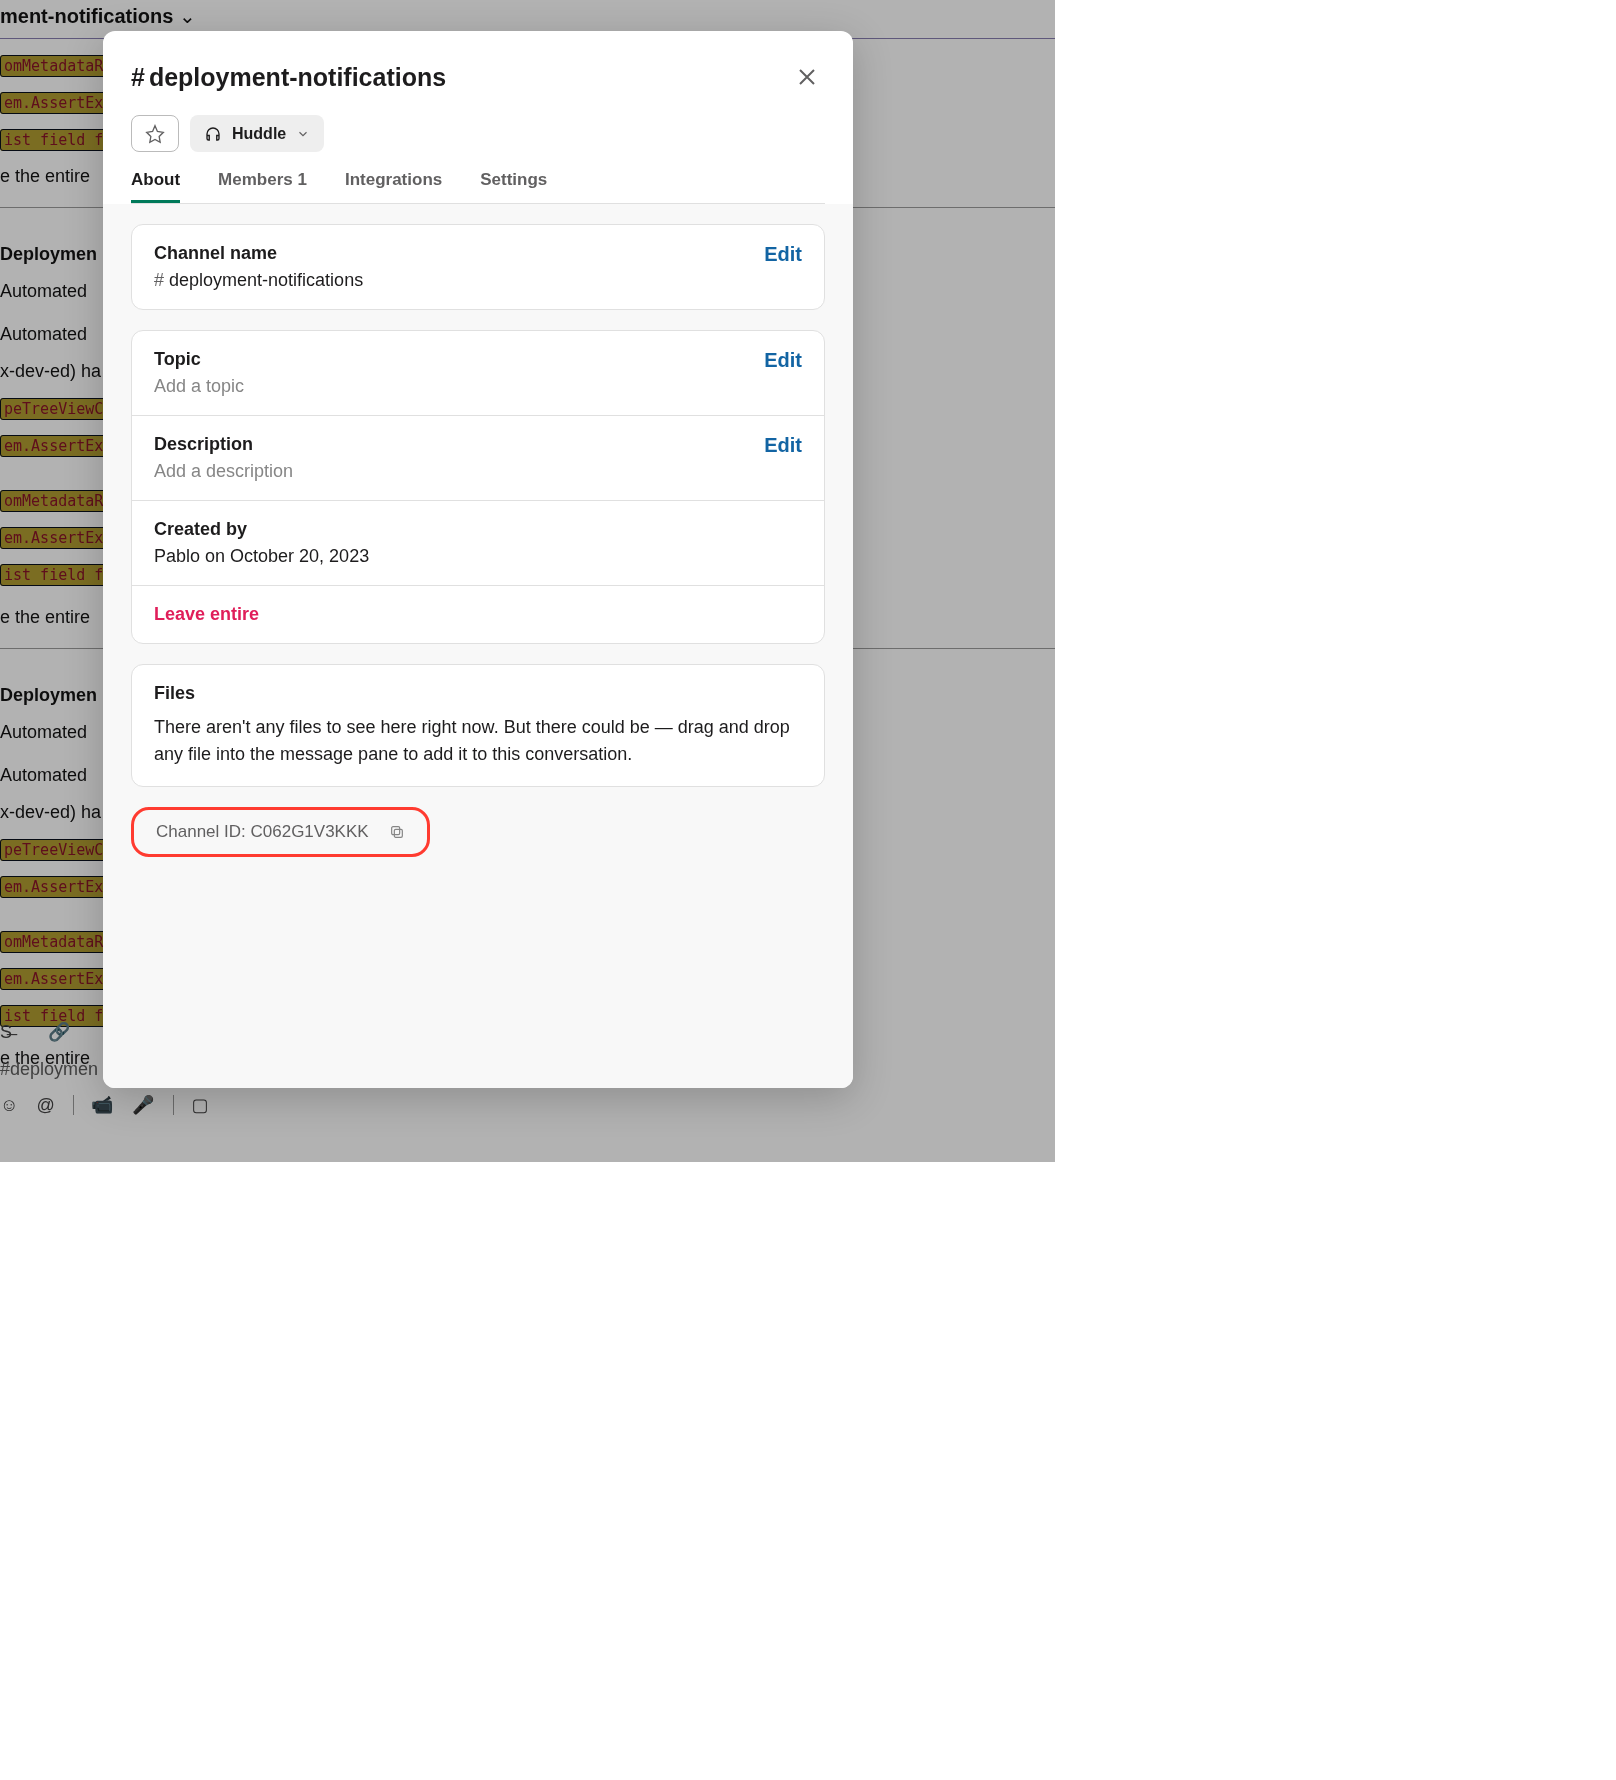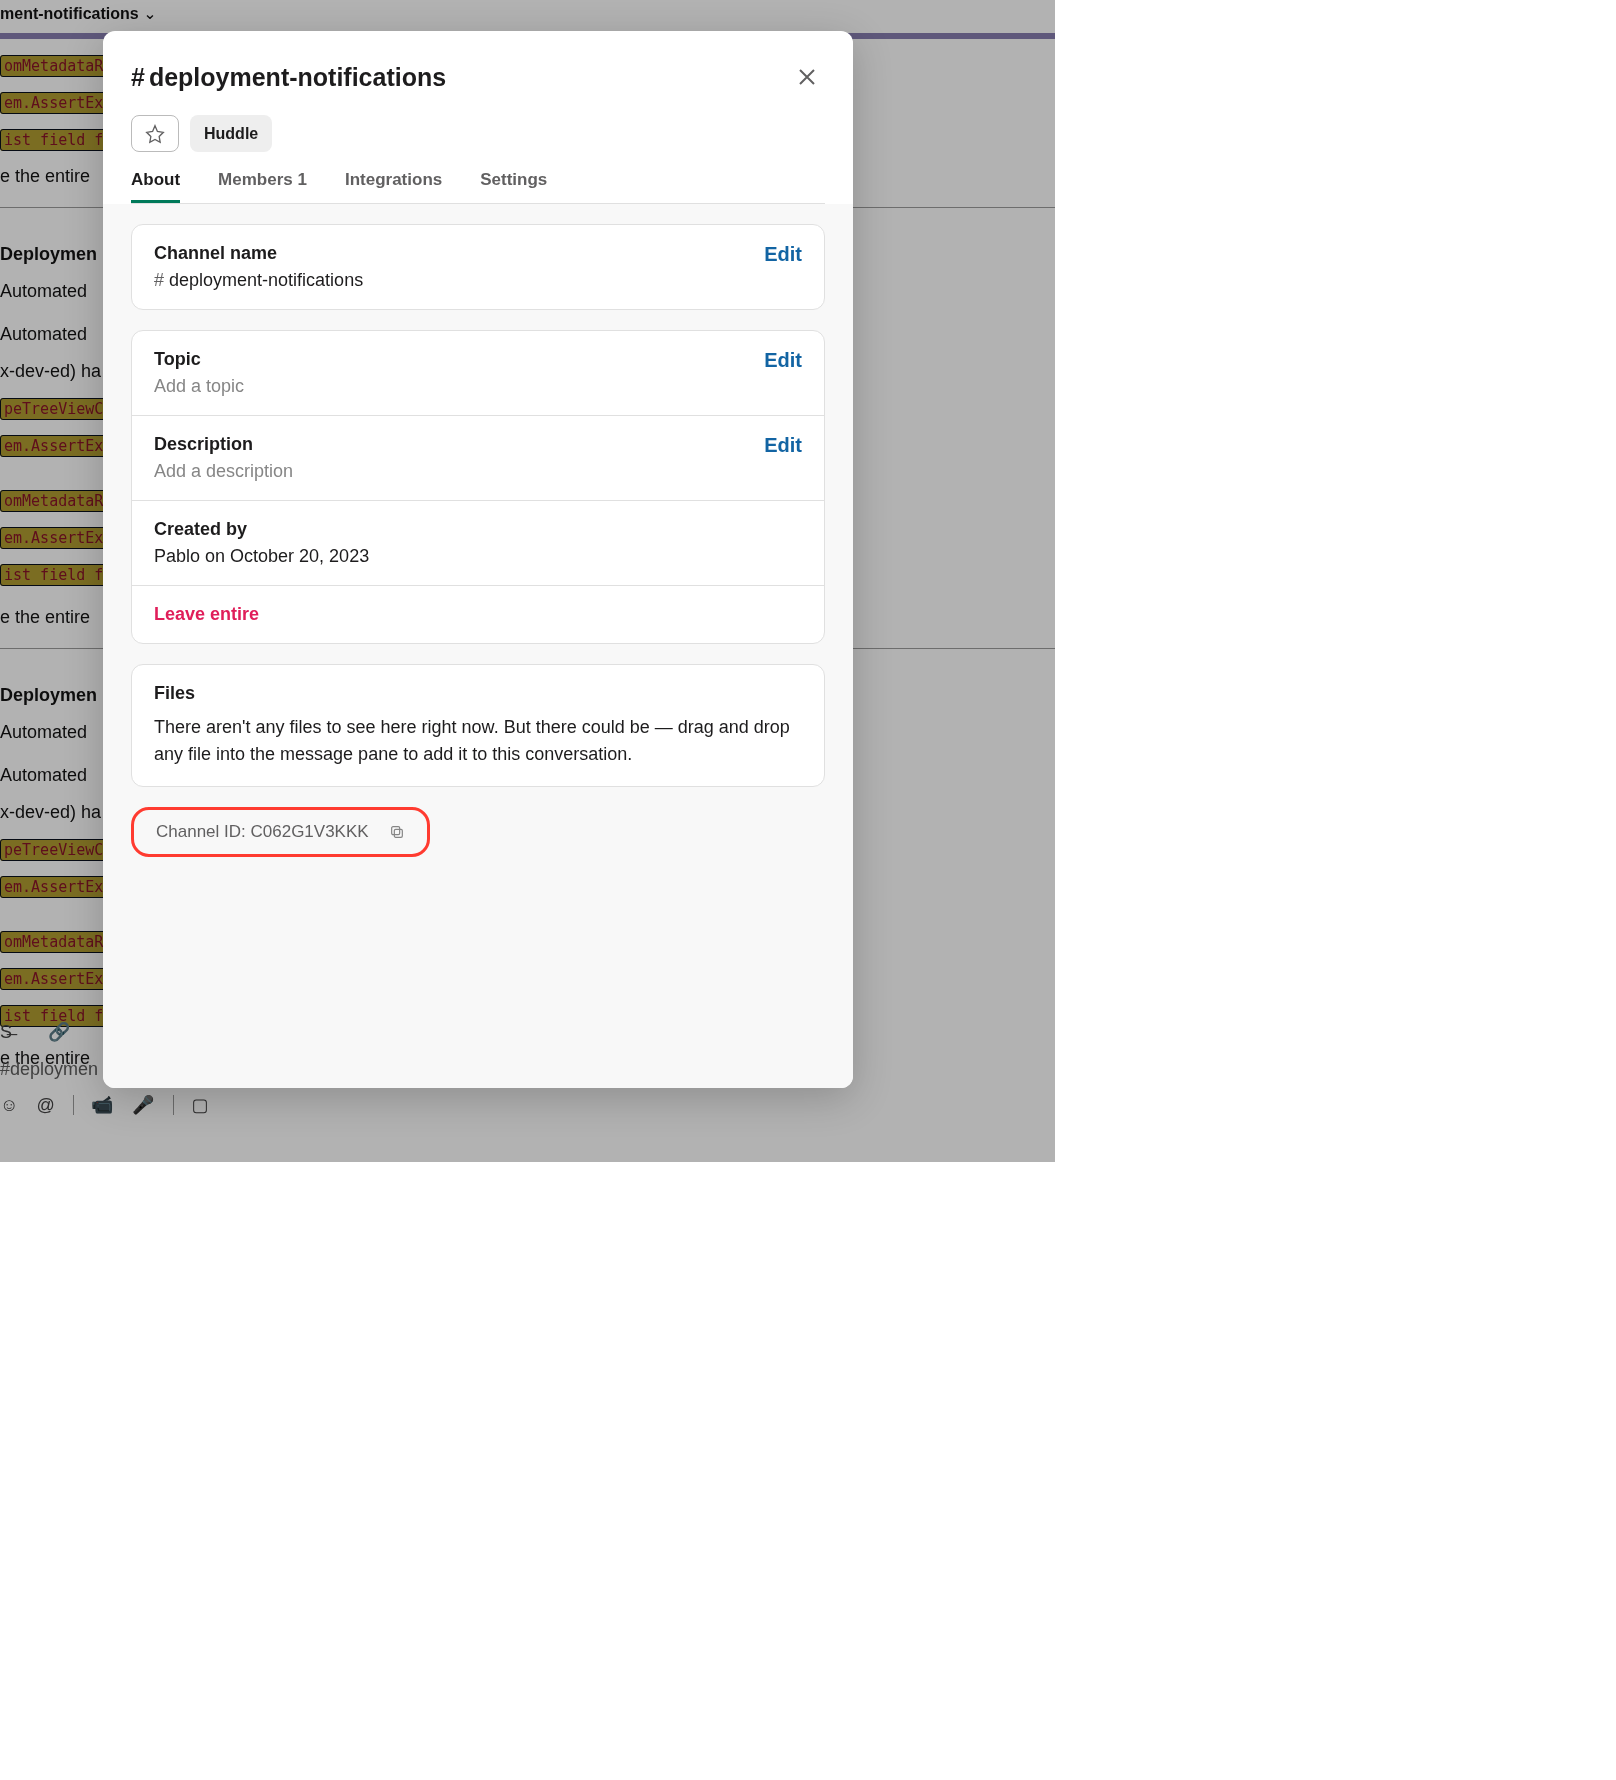--- a/index.html
+++ b/index.html
@@ -21,23 +21,23 @@
       position: absolute;
       top: 0;
       left: 0;
       width: 100%;
       height: 100%;
       filter: brightness(0.7);
       pointer-events: none;
     }
     .bg-header {
       padding: 4px 0 10px 0;
-      border-bottom: 6px solid #c4b5fd;
+      border-bottom: 1px solid #c4b5fd;
       font-weight: 800;
-      font-size: 16px;
+      font-size: 20px;
       color: #1d1c1d;
     }
     .bg-header::after {
       content: "";
     }
     .bg-block {
       padding: 5px 0;
       font-size: 18px;
       line-height: 1.5;
     }
@@ -181,21 +181,20 @@
       border-radius: 8px;
       display: flex;
       align-items: center;
       padding: 0 14px;
       gap: 10px;
       cursor: pointer;
       font-size: 16px;
       font-weight: 600;
       color: #1d1c1d;
       background: #eeeeee;
-      flex-direction: column;
     }
     
     .tabs {
       display: flex;
       gap: 38px;
       border-bottom: 1px solid #e0e0e0;
       margin-top: 6px;
     }
     .tab {
       padding: 0 0 10px 0;

